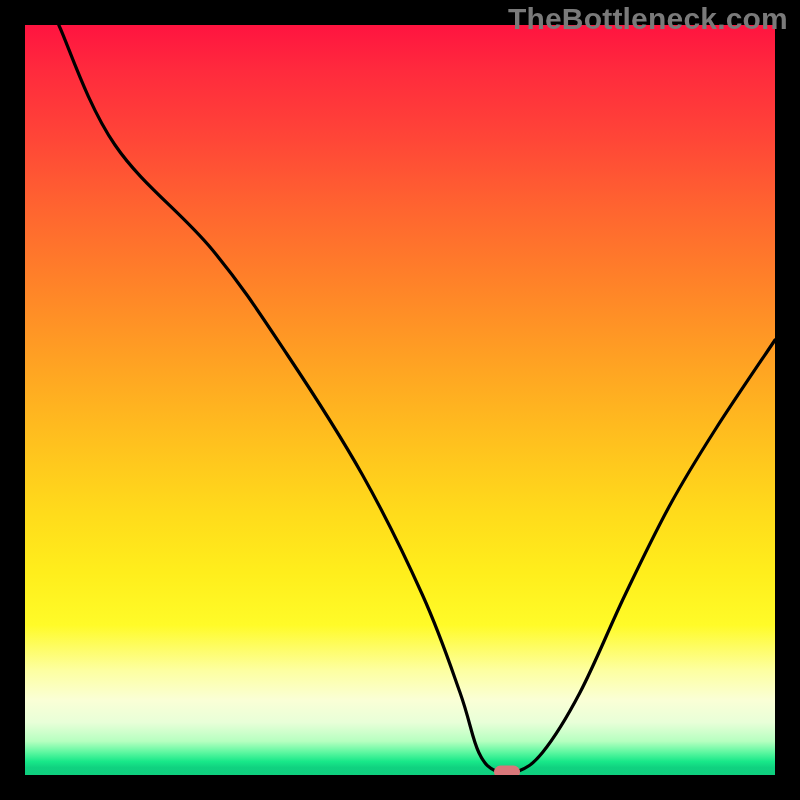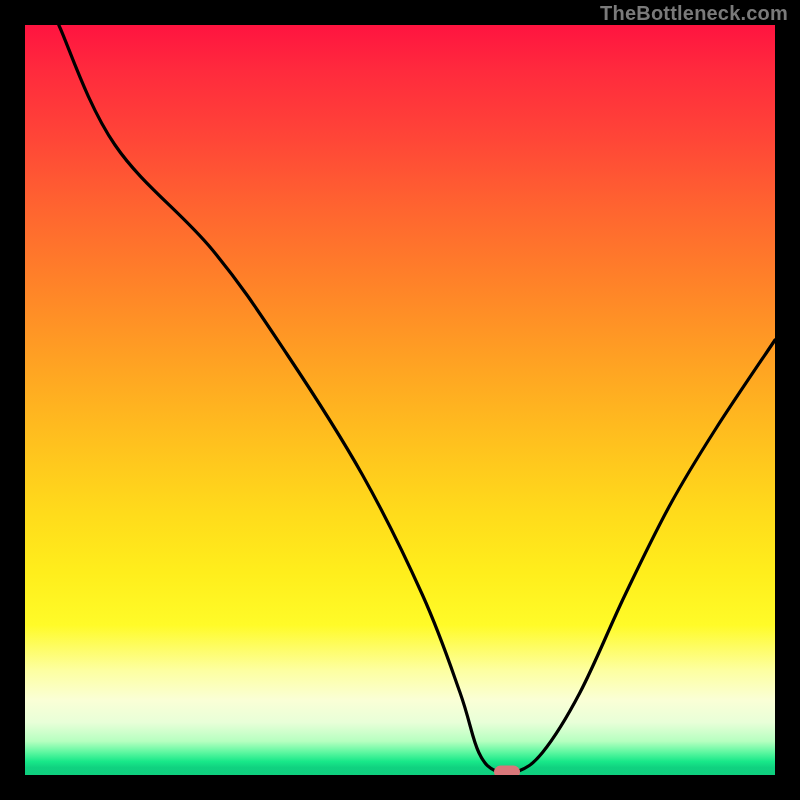--- a/index.html
+++ b/index.html
@@ -8,21 +8,21 @@
     position: relative;
     width: 800px;
     height: 800px;
     background: #000;
   }
   .watermark {
     position: absolute;
     top: 2px;
     right: 12px;
     font-family: Arial, Helvetica, sans-serif;
-    font-size: 20px;
+    font-size: 30px;
     font-weight: 600;
     color: #7a7a7a;
     letter-spacing: 0.2px;
     z-index: 5;
   }
   .plot {
     position: absolute;
     left: 25px;
     top: 25px;
     width: 750px;

